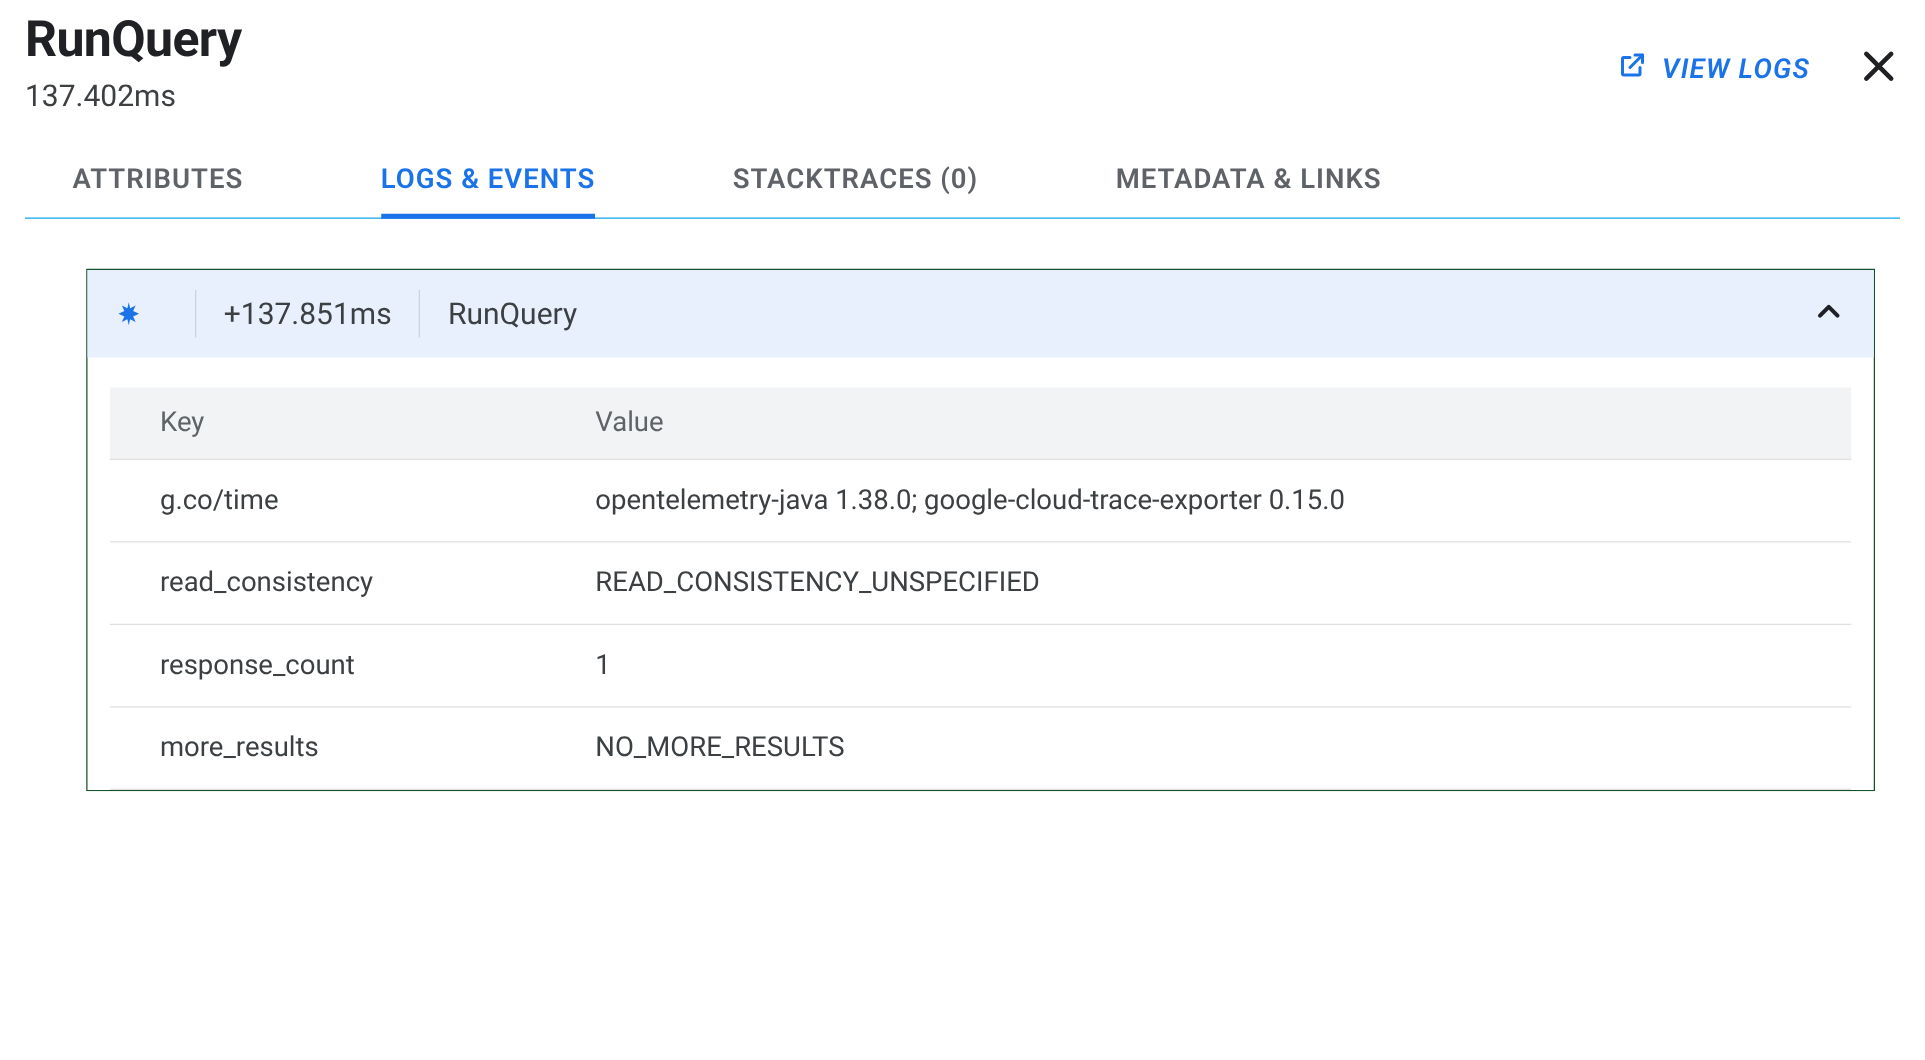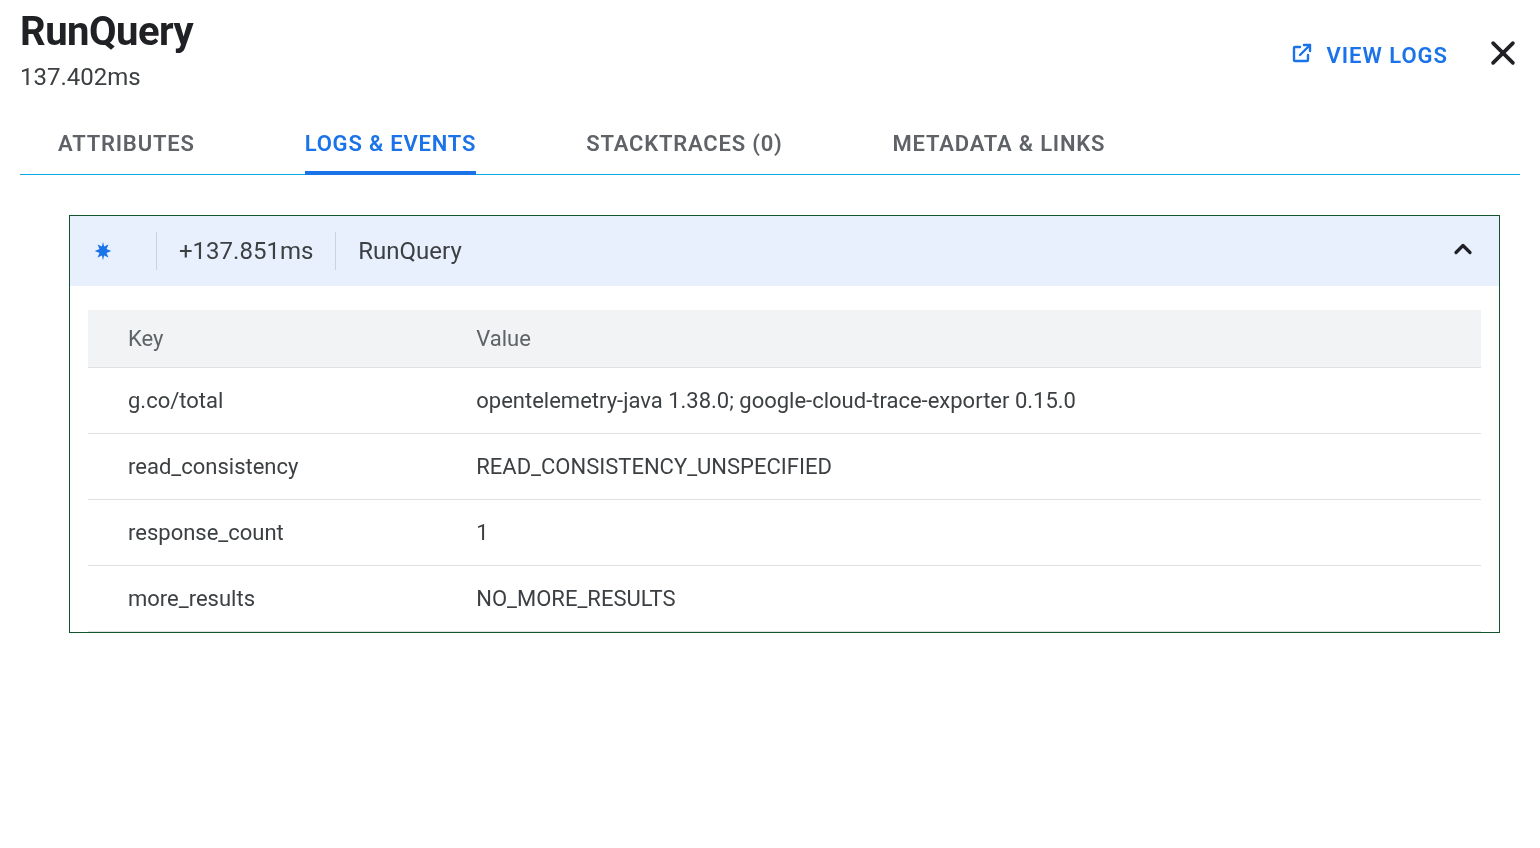--- a/index.html
+++ b/index.html
@@ -35,20 +35,21 @@
     display: flex;
     gap: 14px;
     align-items: baseline;
   }
   .subtitle-percent { color: #5f6368; }
   .actions {
     display: flex;
     align-items: center;
     gap: 38px;
     padding-top: 28px;
+    font-style: italic;
   }
   .view-logs {
     display: flex;
     align-items: center;
     gap: 12px;
     color: #1a73e8;
     font-weight: 600;
     font-size: 22px;
     letter-spacing: 1px;
     cursor: pointer;
@@ -214,21 +215,21 @@
       <div class="event-body">
         <table class="kv-table">
           <thead>
             <tr class="kv-head">
               <th class="col-key">Key</th>
               <th>Value</th>
             </tr>
           </thead>
           <tbody>
             <tr class="kv-row">
-              <td>g.co/total</td>
+              <td>g.co/time</td>
               <td>opentelemetry-java 1.38.0; google-cloud-trace-exporter 0.15.0</td>
             </tr>
             <tr class="kv-row">
               <td>read_consistency</td>
               <td>READ_CONSISTENCY_UNSPECIFIED</td>
             </tr>
             <tr class="kv-row">
               <td>response_count</td>
               <td>1</td>
             </tr>

